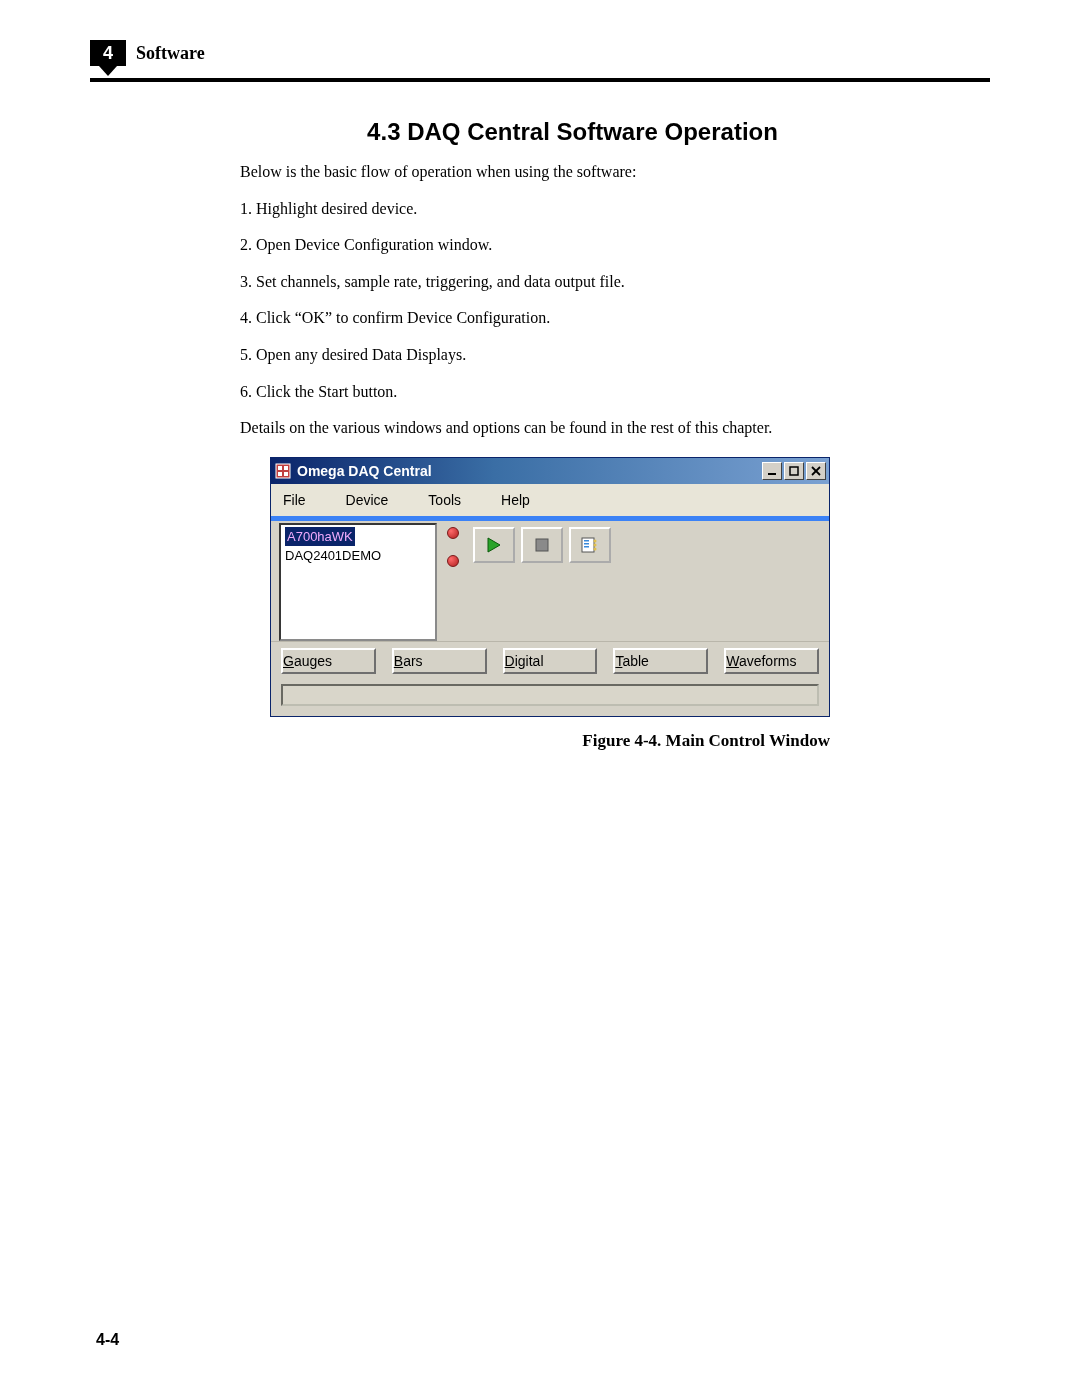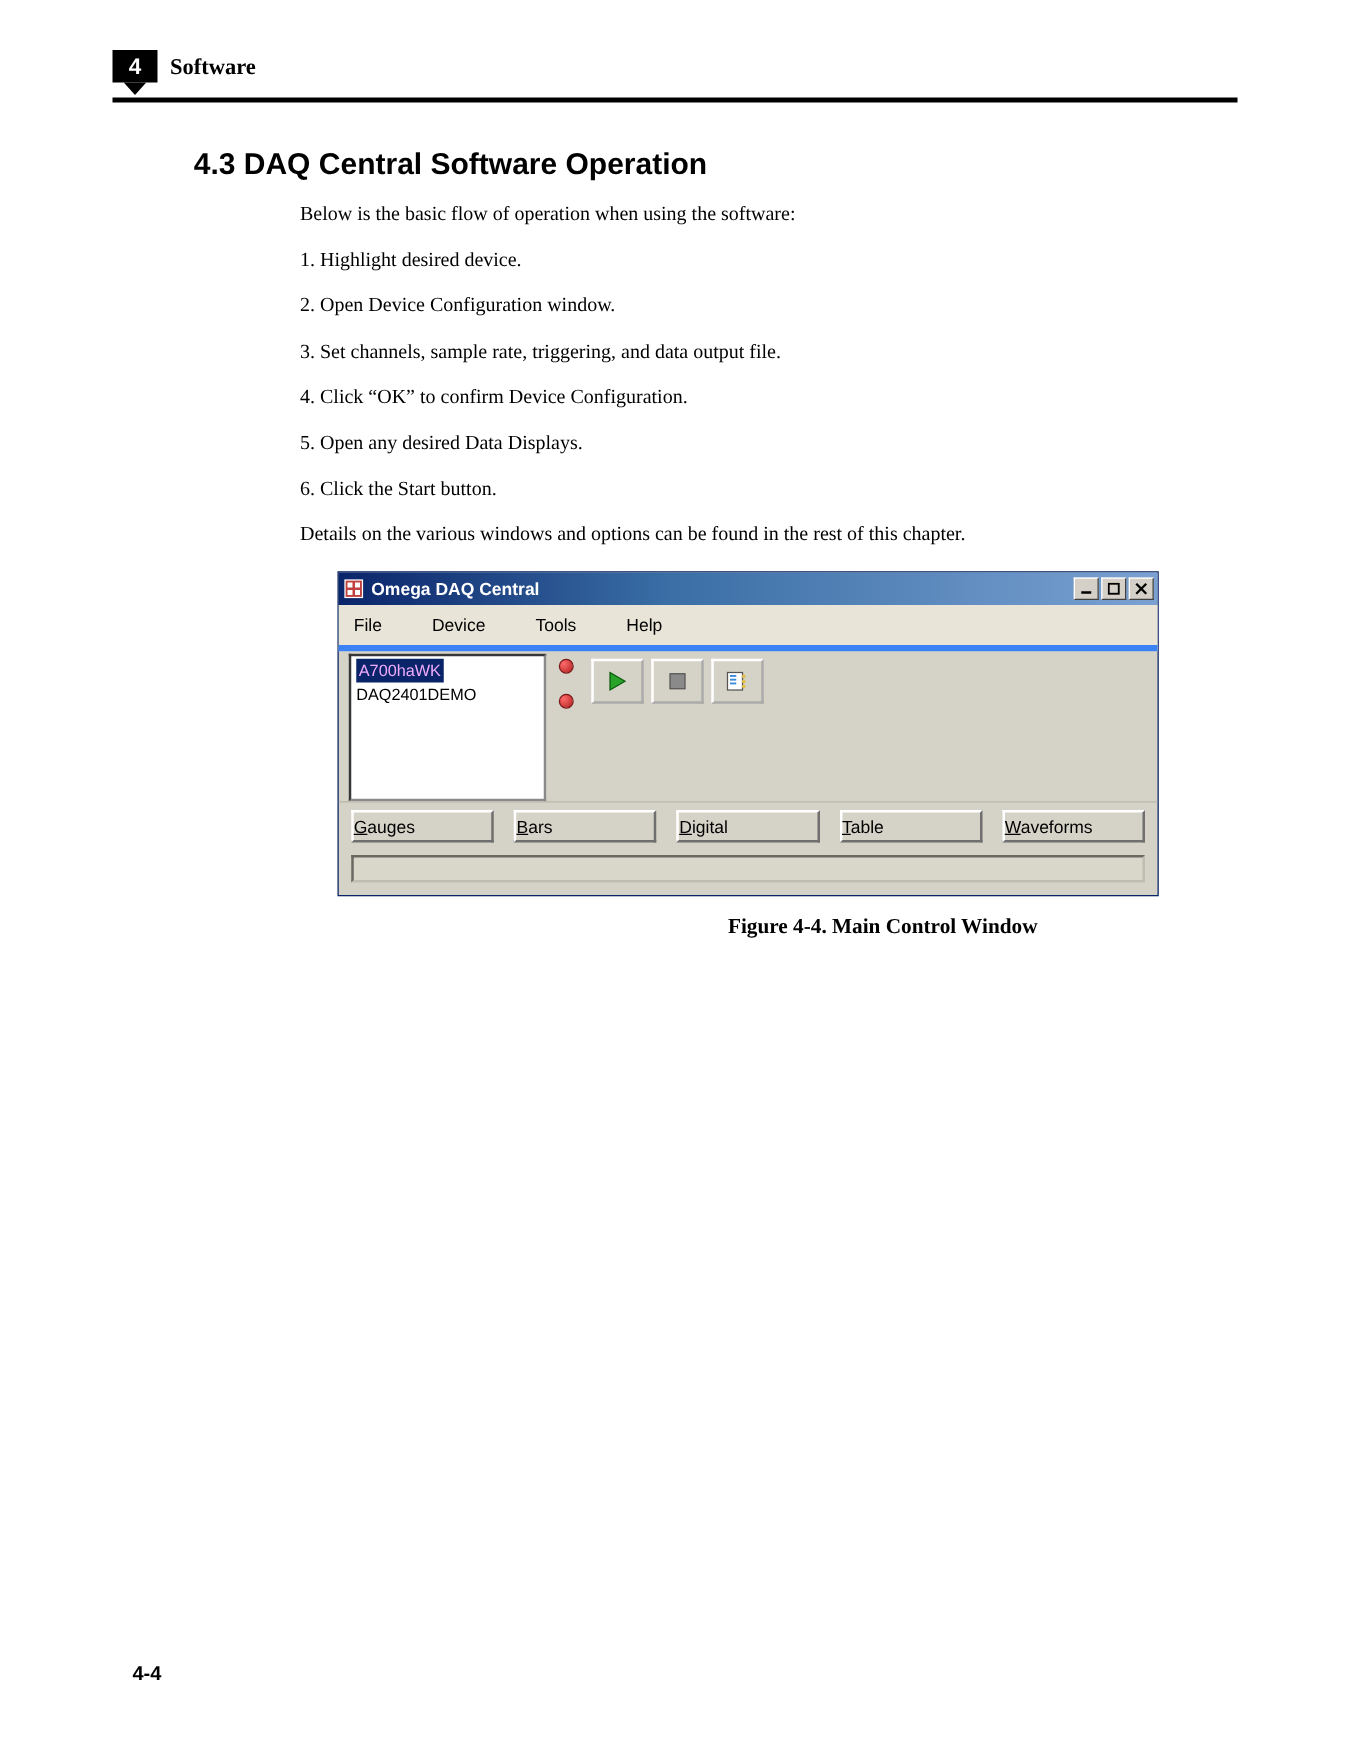--- a/index.html
+++ b/index.html
@@ -56,36 +56,37 @@
   .header-rule {
     border: none;
     border-top: 4px solid #000;
     margin: 0 0 36px 0;
   }
   .section-heading {
     font-family: Arial, Helvetica, sans-serif;
     font-weight: bold;
     font-size: 24px;
     margin: 0 0 12px 65px;
+    text-align: center;
   }
   .body-block {
     margin-left: 150px;
     margin-right: 24px;
   }
   .body-block p {
     font-size: 16px;
     line-height: 1.35;
     margin: 15px 0 6px 0;
   }
   .figure-wrap {
     margin-left: 180px;
     margin-top: 18px;
   }
   .app-window {
-    width: 657px;
+    width: 560px;
     border: 1px solid #0a246a;
     background: #d5d2c7;
     font-family: Tahoma, Arial, sans-serif;
     font-size: 13px;
   }
   .titlebar {
     background: linear-gradient(to right, #0a246a, #3a6ea5 40%, #7aa1d2);
     color: #fff;
     display: flex;
     align-items: center;
@@ -193,21 +194,21 @@
     font-family: Georgia, 'Times New Roman', serif;
     font-weight: bold;
     font-size: 17px;
     text-align: right;
     width: 560px;
     margin-top: 14px;
   }
   .page-number {
     position: absolute;
     bottom: 48px;
-    left: 106px;
+    left: 96px;
     font-family: Arial, Helvetica, sans-serif;
     font-weight: bold;
     font-size: 16px;
   }
 </style>
 </head>
 <body>
 
 <div class="page">
   <div class="header-row">

